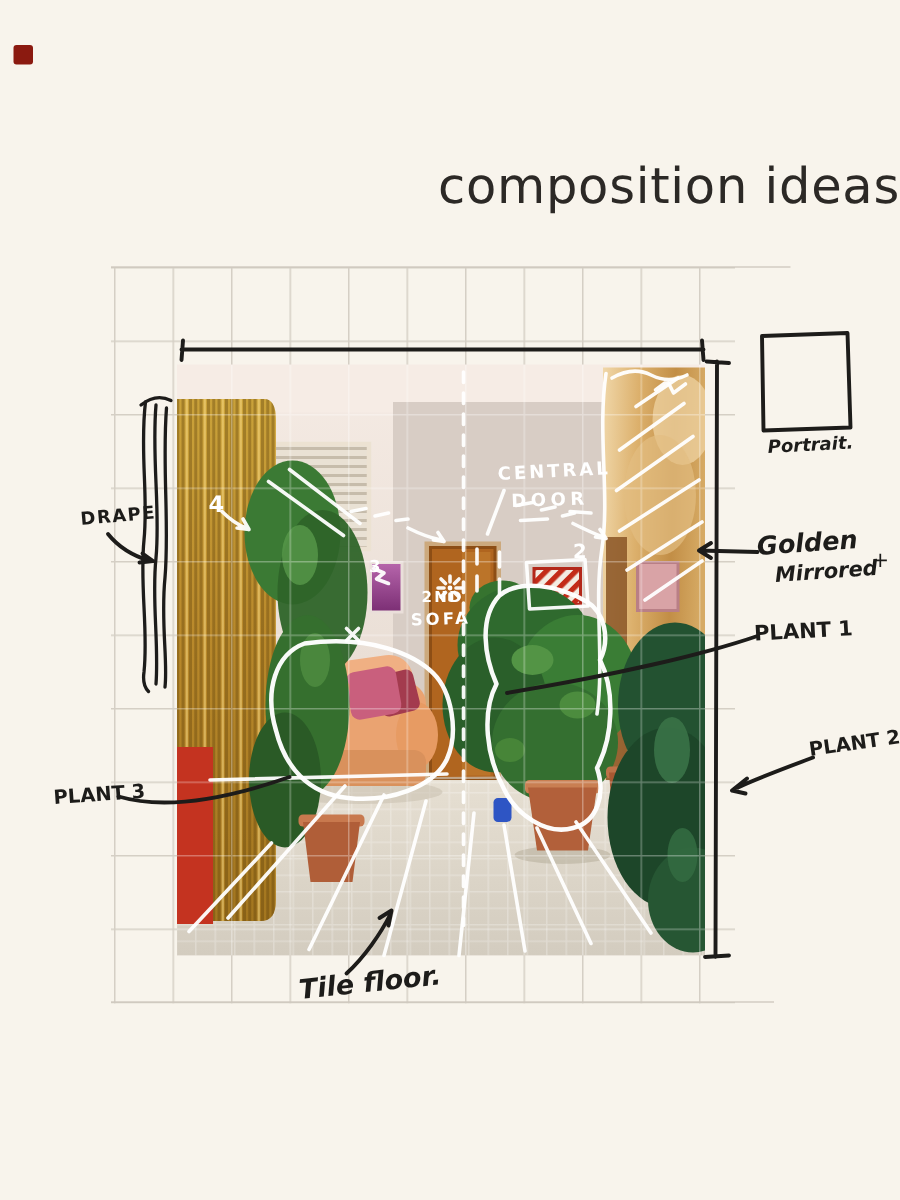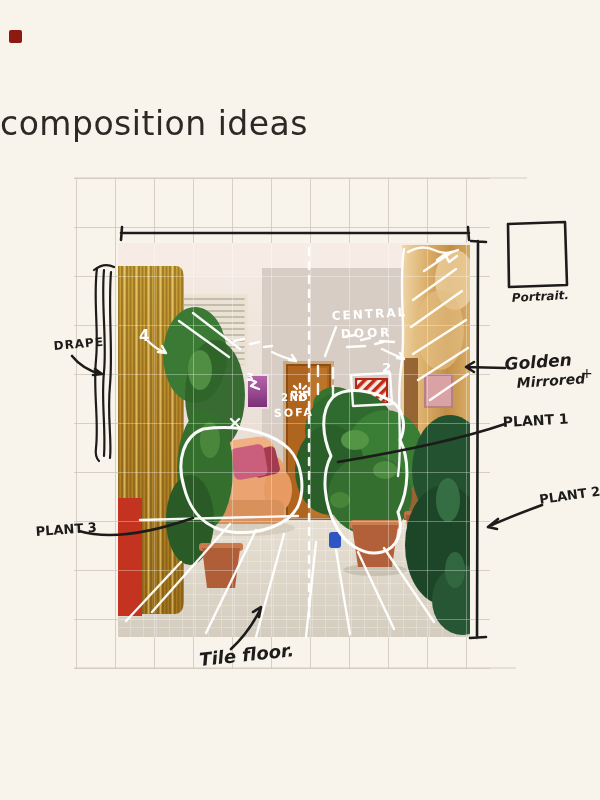--- a/index.html
+++ b/index.html
@@ -1,19 +1,19 @@
 <!DOCTYPE html>
 <html><head>
 <meta charset="utf-8">
 <style>
   html,body{margin:0;padding:0;background:#f8f4ec;}
   .canvas{position:relative;width:600px;height:800px;background:#f8f4ec;overflow:hidden;
           font-family:"DejaVu Sans","Liberation Sans",sans-serif;}
   .red-square{position:absolute;left:9px;top:30px;width:13px;height:13px;background:#8b1a10;border-radius:2px;}
-  .page-title{position:absolute;left:0;top:104px;width:600px;text-align:left;
+  .page-title{position:absolute;left:0;top:104px;width:600px;text-align:right;
               font-size:33px;font-weight:400;color:#2c2926;letter-spacing:0.5px;}
   svg{position:absolute;left:0;top:0;}
   .ink{stroke:#1d1c1a;stroke-width:2.6;fill:none;stroke-linecap:round;stroke-linejoin:round;}
   .ink-thin{stroke:#1d1c1a;stroke-width:2.2;fill:none;stroke-linecap:round;stroke-linejoin:round;}
   .wht{stroke:#ffffff;stroke-width:2.4;fill:none;stroke-linecap:round;stroke-linejoin:round;opacity:.95;}
   .wht-thick{stroke:#ffffff;stroke-width:3;fill:none;stroke-linecap:round;stroke-linejoin:round;opacity:.97;}
   text.hand{fill:#1d1c1a;font-family:"DejaVu Sans","Liberation Sans",sans-serif;}
   text.hand-w{fill:#ffffff;font-family:"DejaVu Sans","Liberation Sans",sans-serif;}
 </style>
 </head>

